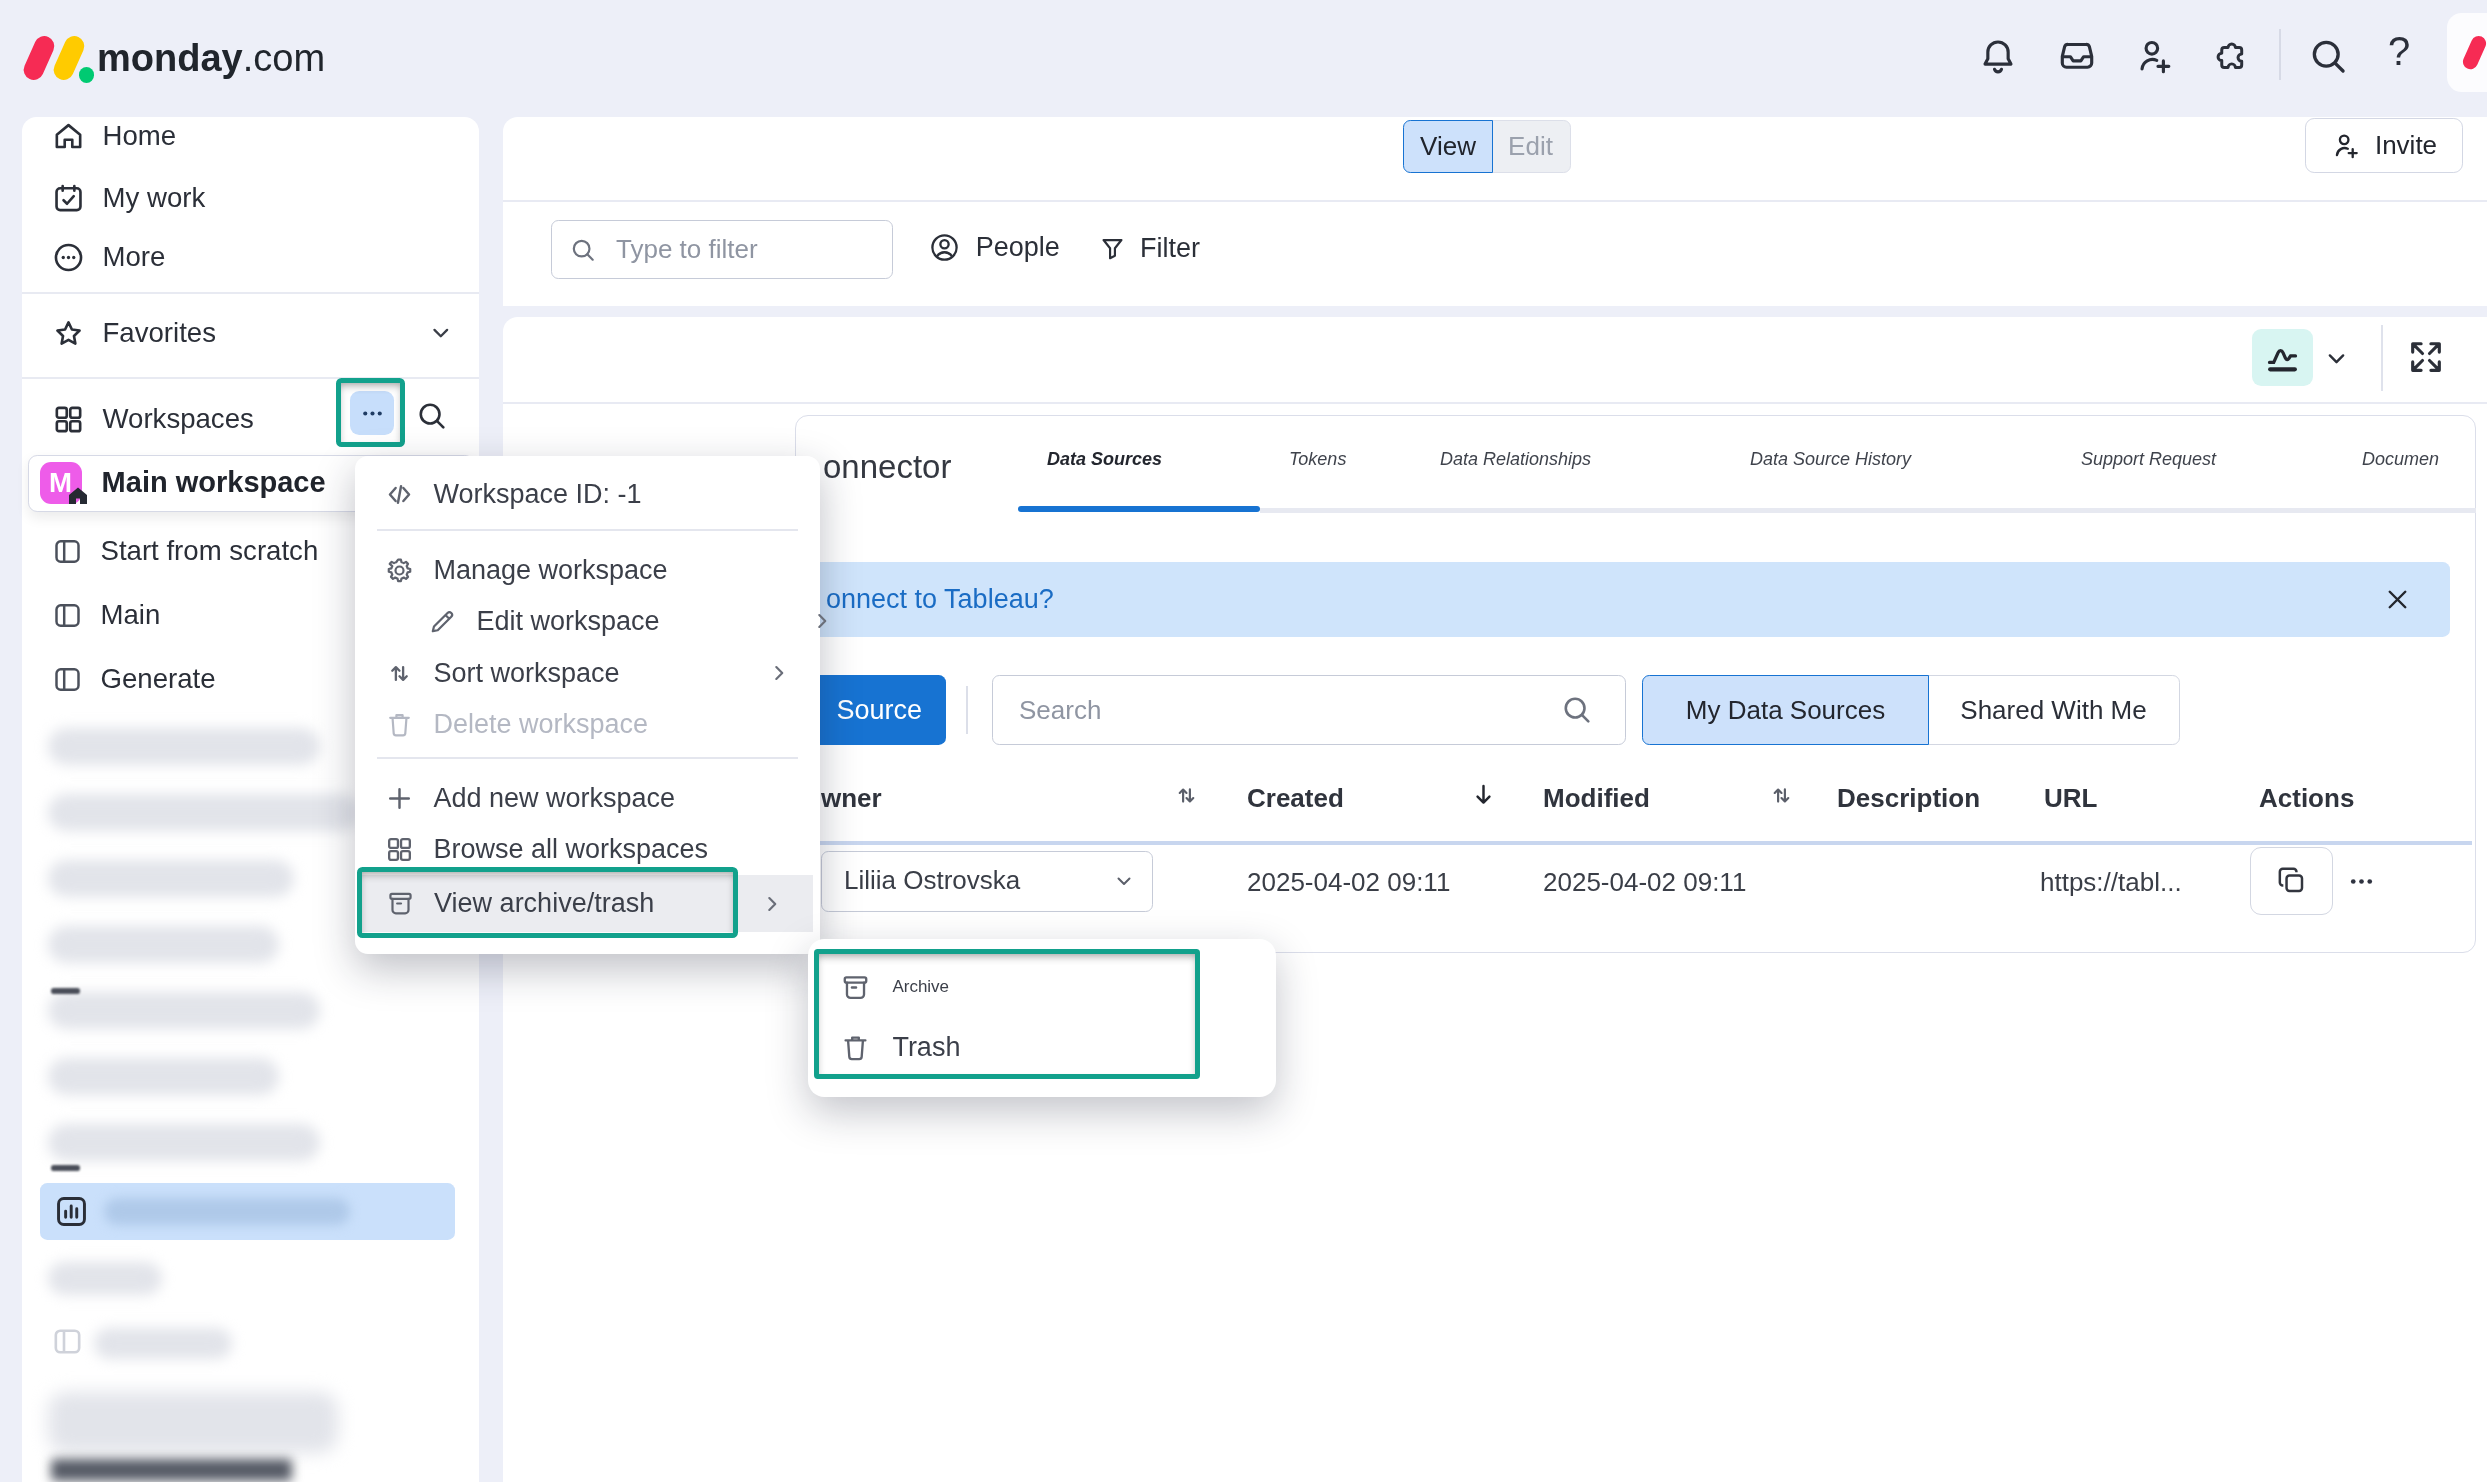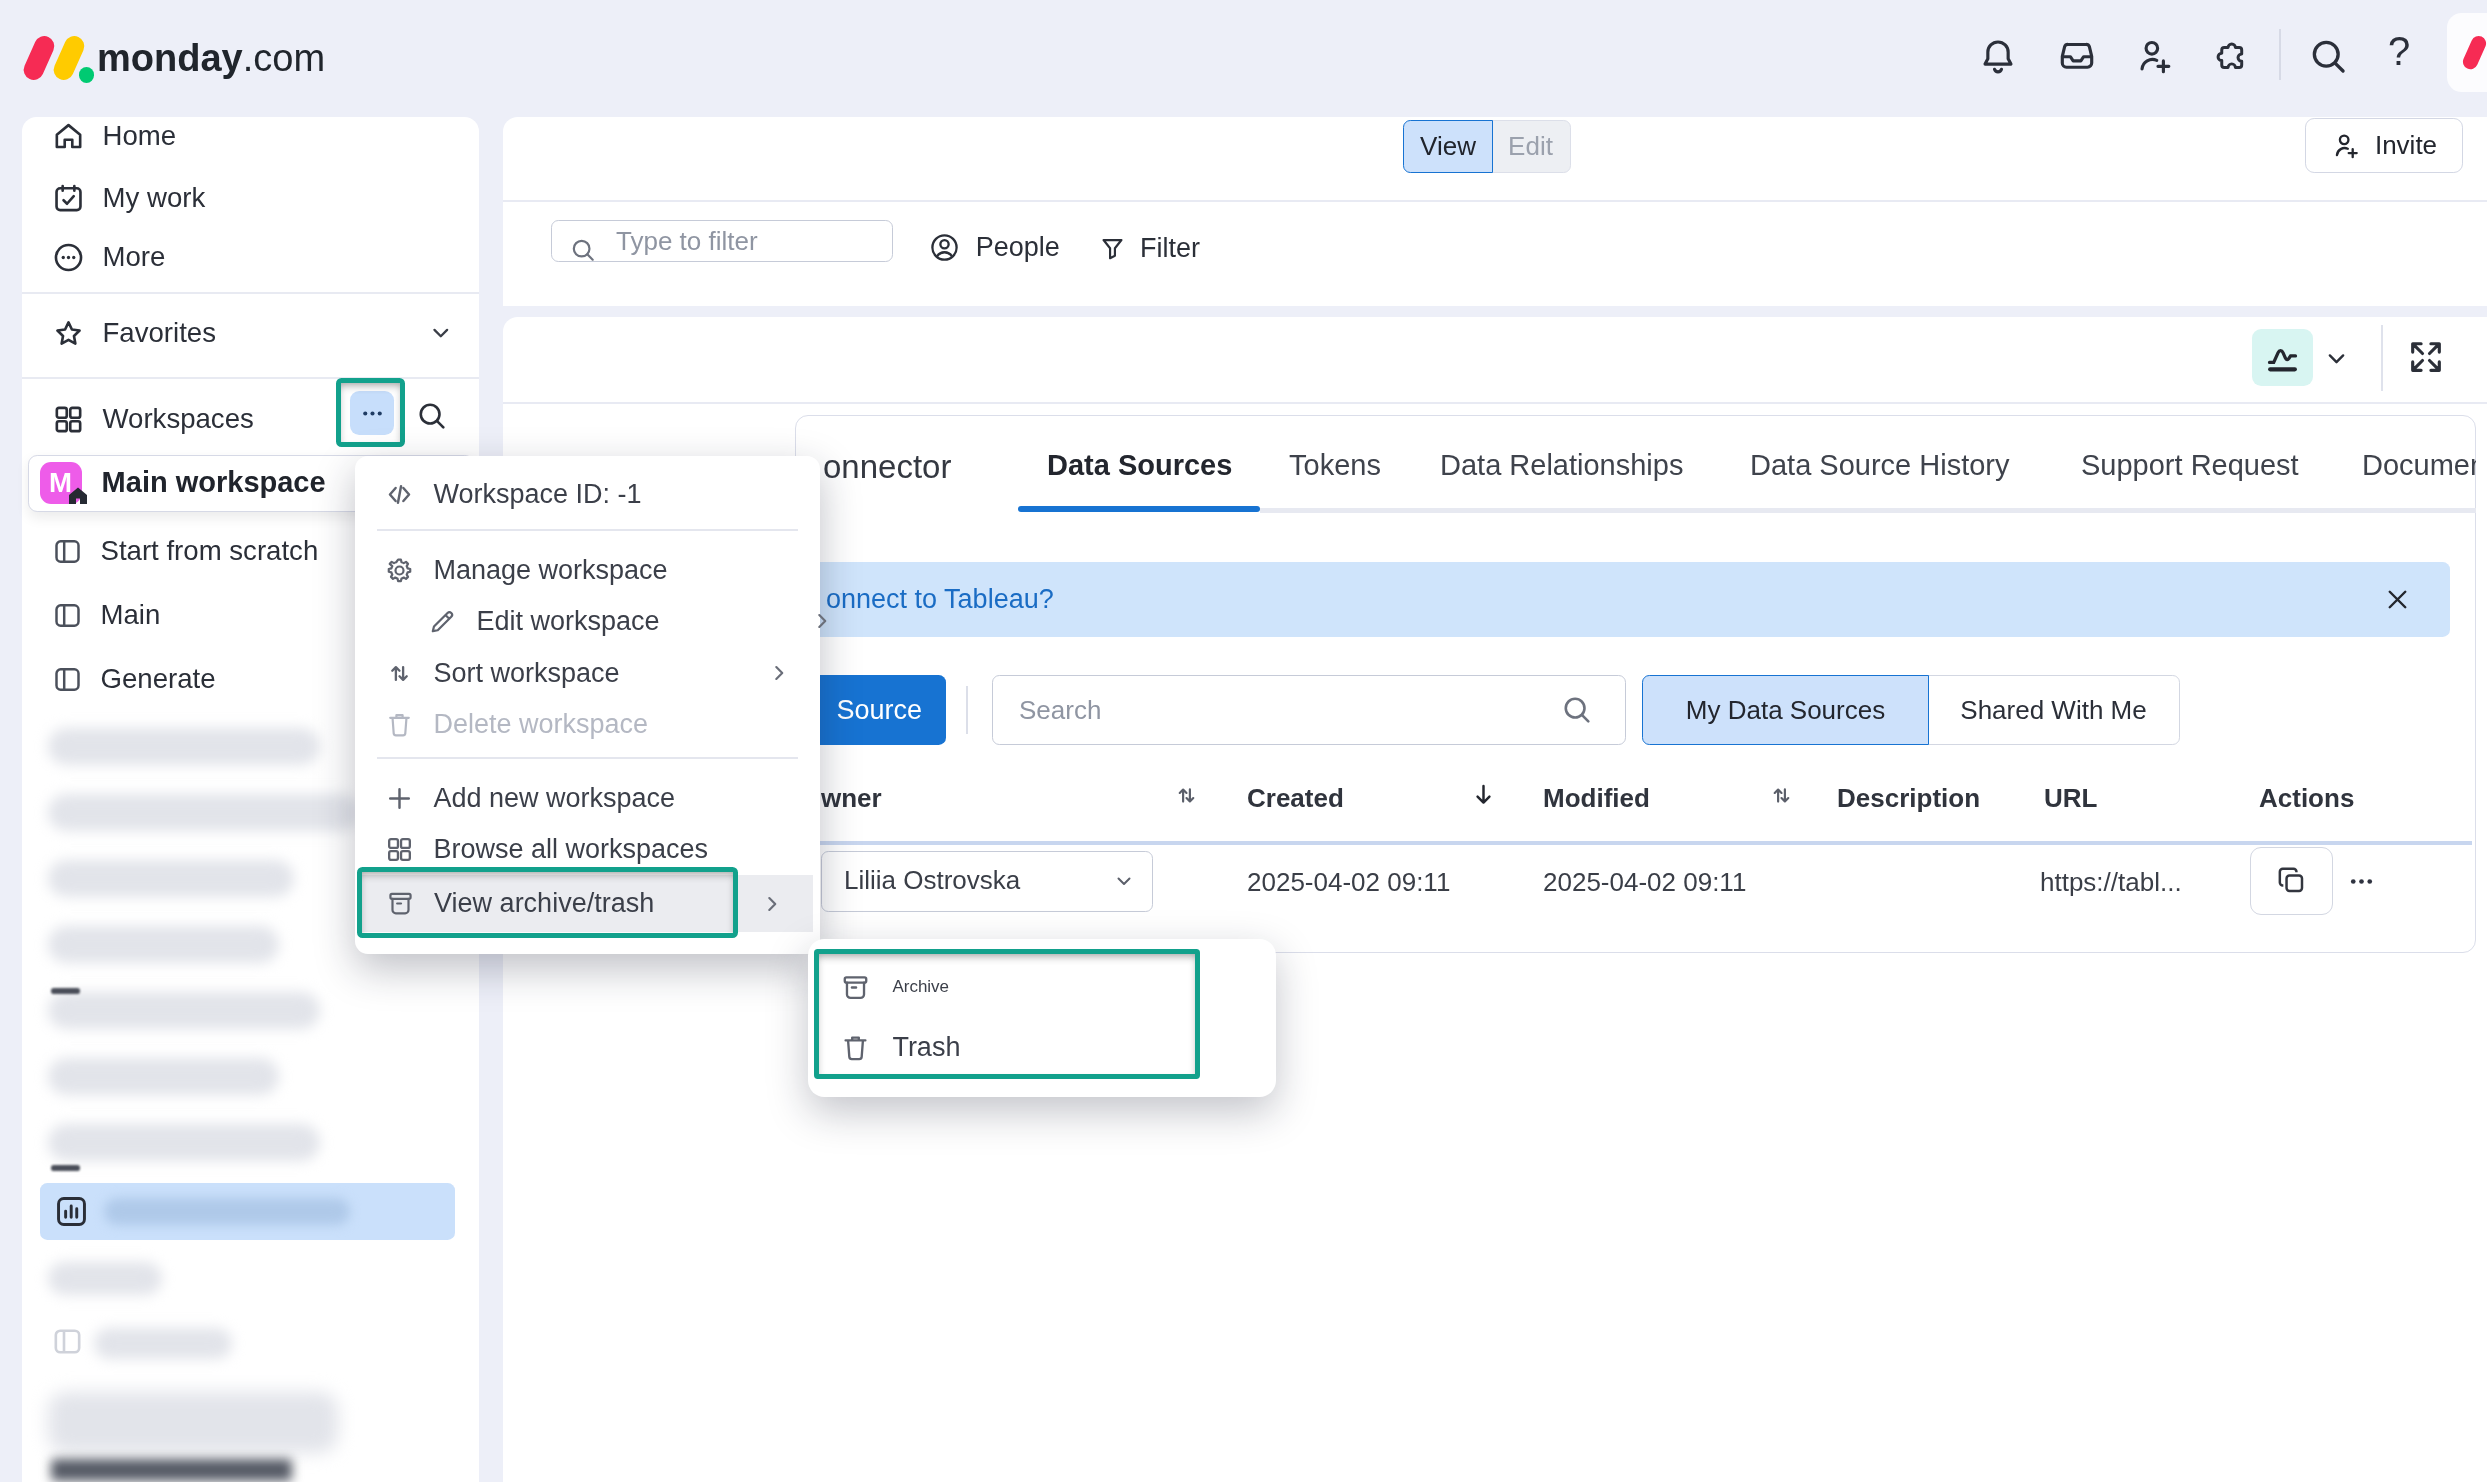--- a/index.html
+++ b/index.html
@@ -12,21 +12,21 @@
   .srow{position:absolute;display:flex;align-items:center;gap:16.5px;left:51px;height:40px;}
   .srow .lbl{font-size:27.6px;color:#2b2f38;white-space:nowrap;}
   .sdiv{position:absolute;left:22px;width:457px;height:1.8px;background:#e8eaf2;}
   .blurrow{position:absolute;background:#e2e4ea;border-radius:18.4px;filter:blur(6.4px);height:37px;}
   .vdiv{position:absolute;background:#dfe2ec;width:1.8px;}
   .hdiv{position:absolute;background:#e8eaf3;height:1.8px;}
   .btnish{box-sizing:border-box;display:flex;align-items:center;justify-content:center;}
   input{box-sizing:border-box;font-family:"Liberation Sans", sans-serif;background:#fff;
         border:1.8px solid #c6cbd8;border-radius:7.3px;font-size:26px;color:#2b2f38;outline:none;}
   input::placeholder{color:#8f95a2;}
-  .tab{position:absolute;top:16.5px;font-size:29px;font-weight:500;color:#3f434c;white-space:nowrap;}
+  .tab{position:absolute;top:16.5px;font-size:18px;font-weight:500;color:#3f434c;white-space:nowrap;font-style:italic;}
   .mrow{position:absolute;left:0;width:465px;height:48px;display:flex;align-items:center;
         gap:18.4px;padding-left:29px;box-sizing:border-box;font-size:27px;color:#3b3f49;}
   .mrow .mic{color:#5f636e;}
   .mrow .chev{margin-left:auto;margin-right:27.6px;color:#6a6e79;}
   .greenbox{position:absolute;border:5.5px solid #12a18c;border-radius:5.5px;
             box-shadow:inset 0 4.6px 8.3px -2.8px rgba(30,30,30,.45);pointer-events:none;}
   .thcell{position:absolute;font-size:26px;font-weight:bold;color:#30343d;white-space:nowrap;}
   .tdcell{position:absolute;font-size:26px;color:#3a3e47;white-space:nowrap;}
 </style>
 </head>
@@ -205,21 +205,21 @@
   <div class="btnish abs" style="left:2305px;top:118px;width:158px;height:55px;background:#fff;border:1.8px solid #d3d7e4;border-radius:9.2px;gap:13px;">
     <span class="icon" style="color:#23262e;">
         <svg width="31" height="31" viewBox="0 0 34 34">
           <use href="#i-padd"></use>
         </svg>
       </span>
     <span style="font-size:26px;color:#23262e;">Invite</span>
   </div>
   <div class="hdiv" style="left:503px;top:200px;width:1984px;"></div>
   <div class="abs" style="left:551px;top:220px;width:342px;height:59px;">
-    <input style="width: 342px; height: 42px; padding-left: 64px;" readonly="" placeholder="Type to filter">
+    <input style="width: 342px; height: 59px; padding-left: 64px;" readonly="" placeholder="Type to filter">
     <span class="icon abs" style="left:18.4px;top:15.6px;color:#6d727e;">
         <svg width="27.6" height="27.6" viewBox="0 0 30 30">
           <use href="#i-search"></use>
         </svg>
       </span>
   </div>
   <div class="abs" style="left:928px;top:231px;display:flex;align-items:center;gap:14.7px;">
     <span class="icon" style="color:#2b2f38;">
         <svg width="33" height="33" viewBox="0 0 36 36">
           <use href="#i-pcircle"></use>

